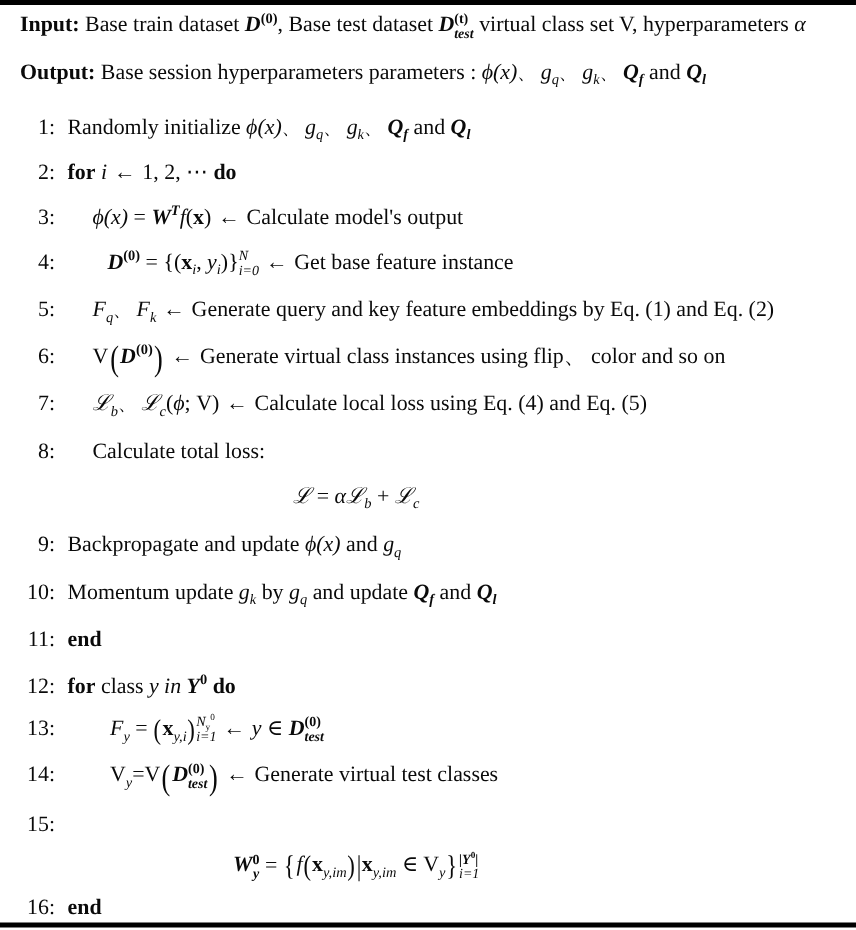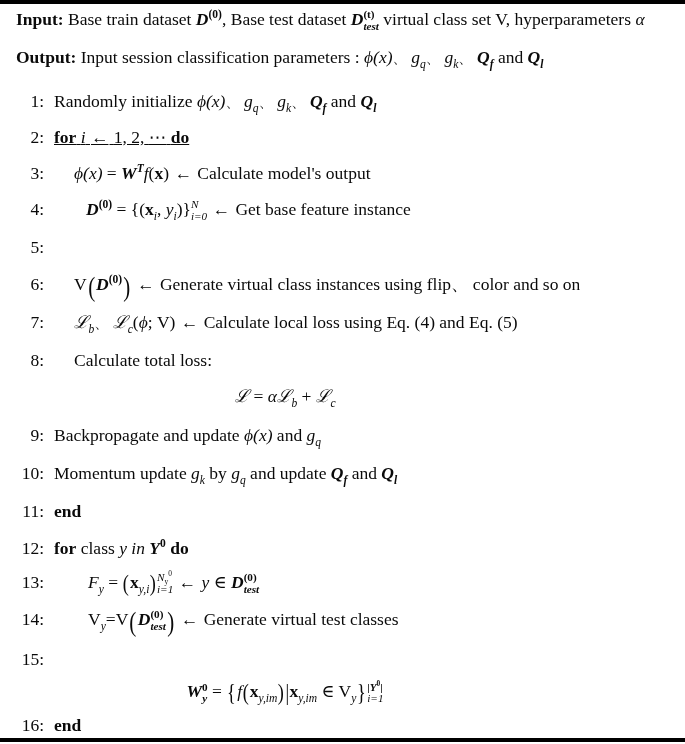--- a/index.html
+++ b/index.html
@@ -122,21 +122,21 @@
       <span class="mb"><span>D</span><sup class="s bup">(0)</sup></span><span>, Base test dataset</span>
       <span class="mb"><span>D</span><span class="stack"><span class="bup">(t)</span><span class="mb">test</span></span></span>
       <span>virtual class set V, hyperparameters</span>
       <span class="mi">α</span>
     </span>
   </div>
 
   <div class="line" style="top:46px;">
     <span class="body-txt" style="left:16px;">
       <span class="hdr">Output:</span>
-      <span>Input session classification parameters :</span>
+      <span>Base session hyperparameters parameters :</span>
       <span class="mi">ϕ(x)</span><span class="cjkcomma">、</span>
       <span class="mi"><span>g</span><sub class="s si">q</sub></span><span class="cjkcomma">、</span>
       <span class="mi"><span>g</span><sub class="s si">k</sub></span><span class="cjkcomma">、</span>
       <span class="mb"><span>Q</span><sub class="s si">f</sub></span>
       <span>and</span>
       <span class="mb"><span>Q</span><sub class="s si">l</sub></span>
     </span>
   </div>
 
   <div class="line" style="top:90px;">
@@ -147,21 +147,21 @@
       <span class="mi">g<sub class="s si">q</sub></span><span class="cjkcomma">、</span>
       <span class="mi">g<sub class="s si">k</sub></span><span class="cjkcomma">、</span>
       <span class="mb">Q<sub class="s si">f</sub></span>
       <span>and</span>
       <span class="mb">Q<sub class="s si">l</sub></span>
     </span>
   </div>
 
   <div class="line" style="top:126px;">
     <span class="num">2:</span>
-    <span class="body-txt" style="left:54px;text-decoration:underline;">
+    <span class="body-txt" style="left:54px;">
       <span class="kw">for</span>
       <span class="mi">i</span>
       <span class="arrow">←</span>
       <span>1, 2,</span>
       <span>⋯</span>
       <span class="kw">do</span>
     </span>
   </div>
 
   <div class="line" style="top:162px;">
@@ -181,20 +181,26 @@
       <span class="mb">D<sup class="s bup">(0)</sup></span>
       <span>=</span>
       <span>{(<span style="font-weight:bold;">x</span><sub class="s si">i</sub>, <span class="mi">y</span><sub class="s si">i</sub>)}<span class="stack"><span class="mi">N</span><span class="mi">i=0</span></span></span>
       <span class="arrow">←</span>
       <span>Get base feature instance</span>
     </span>
   </div>
 
   <div class="line" style="top:236px;">
     <span class="num">5:</span>
+    <span class="body-txt" style="left:74px;">
+      <span class="mi">F<sub class="s si">q</sub></span><span class="cjkcomma">、</span>
+      <span class="mi">F<sub class="s si">k</sub></span>
+      <span class="arrow">←</span>
+      <span>Generate query and key feature embeddings by Eq. (1) and Eq. (2)</span>
+    </span>
   </div>
 
   <div class="line" style="top:273px;">
     <span class="num">6:</span>
     <span class="body-txt" style="left:74px;">
       <span>V<span class="bigparen">(</span><span class="mb">D<sup class="s bup">(0)</sup></span><span class="bigparen">)</span></span>
       <span class="arrow">←</span>
       <span>Generate virtual class instances using flip、 color and so on</span>
     </span>
   </div>

